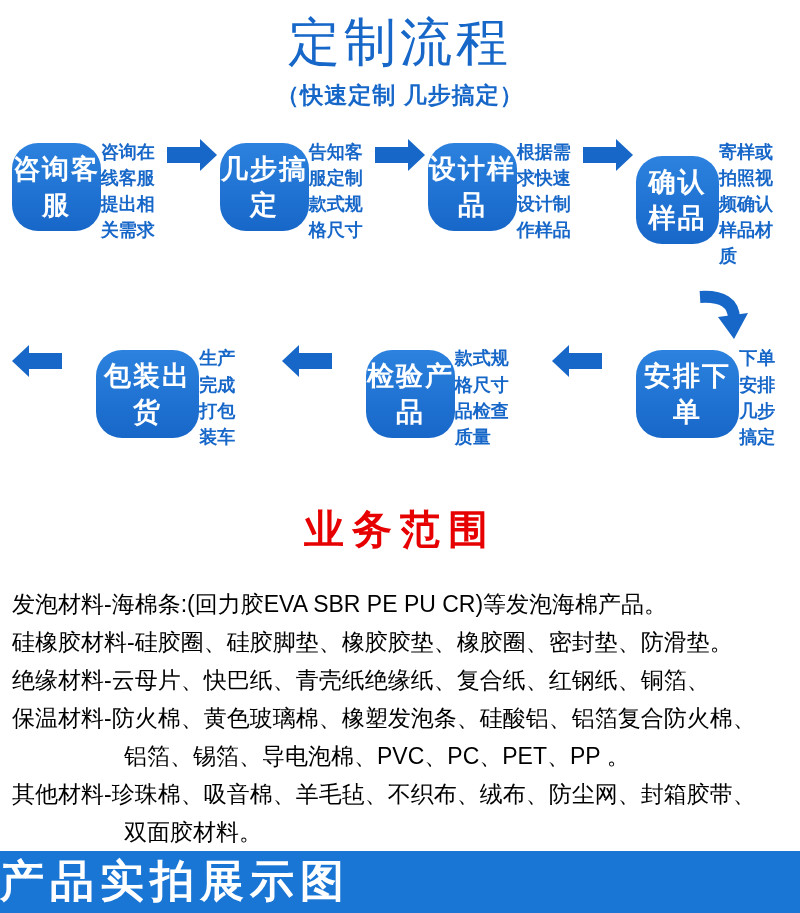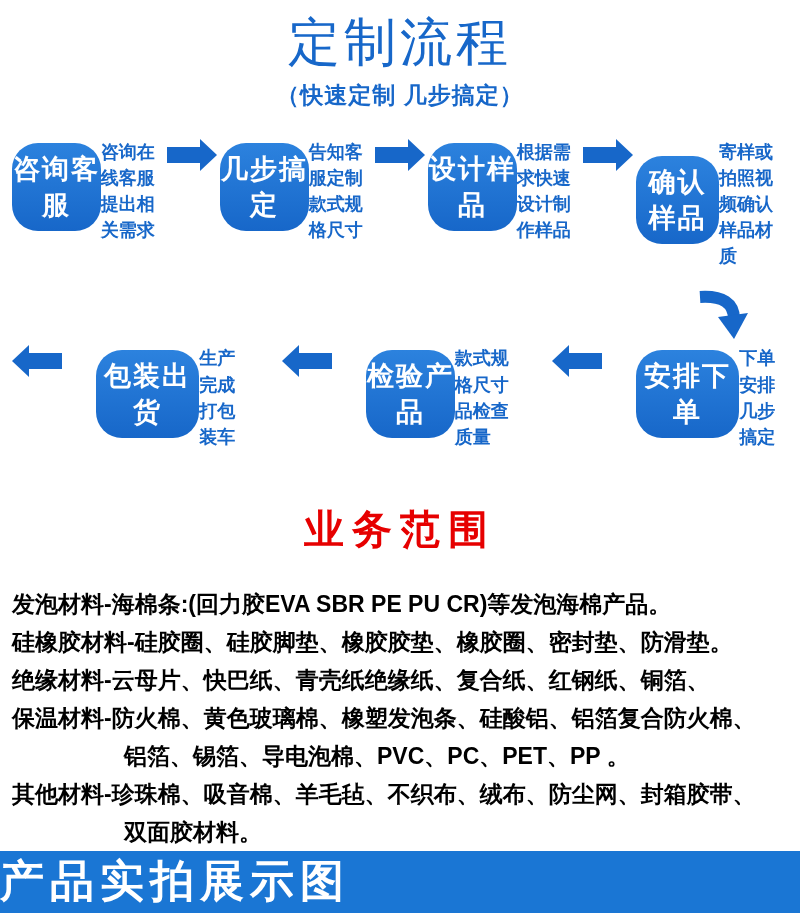--- a/index.html
+++ b/index.html
@@ -43,21 +43,21 @@
     border-right:17px solid var(--accent);border-top:16px solid transparent;border-bottom:16px solid transparent;}
 
   .curve-row{height:58px;position:relative;margin-top:18px;}
   .curve-row svg{position:absolute;right:52px;top:0;}
 
   .biz-title{
     text-align:center;color:var(--red);
     font-family:"DejaVu Serif","Liberation Serif",serif;
     font-size:40px;font-weight:bold;margin-top:52px;letter-spacing:8px;
   }
-  .biz{margin-top:28px;padding:0 8px 0 12px;color:#000;font-size:23px;font-weight:bold;line-height:38px;}
+  .biz{margin-top:28px;padding:0 8px 0 12px;color:#000;font-size:23px;font-weight:normal;line-height:38px;}
   .biz .line.indent{padding-left:112px;}
 
   .banner{margin-top:auto;height:95px;background:var(--banner);
     display:flex;align-items:center;}
   .banner-text{color:#fff;font-size:44px;font-weight:bold;letter-spacing:6px;}
 </style>
 </head>
 <body>
 
 <div class="header">

